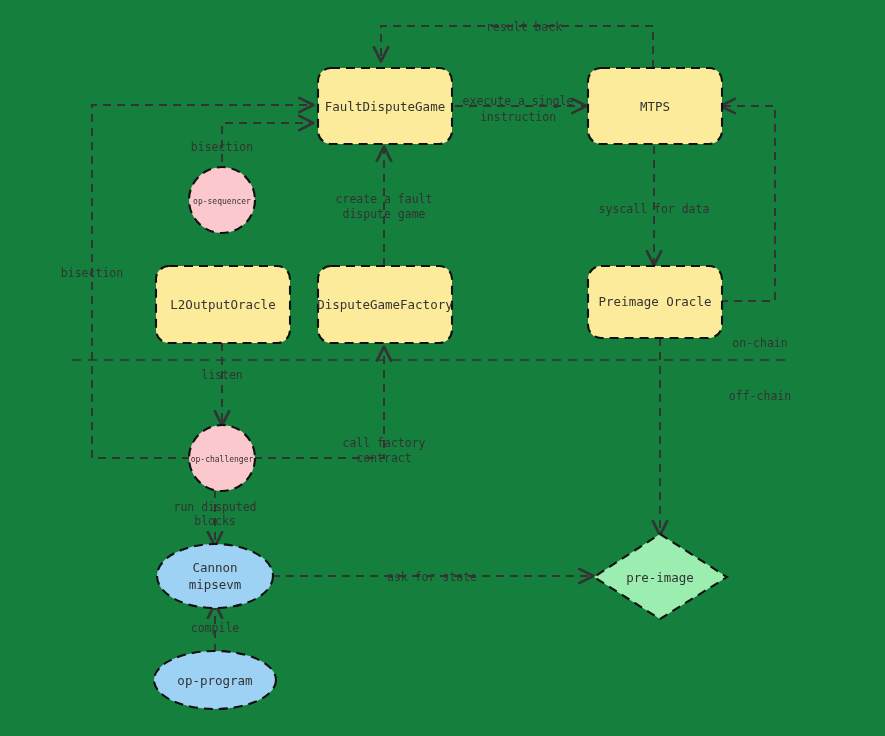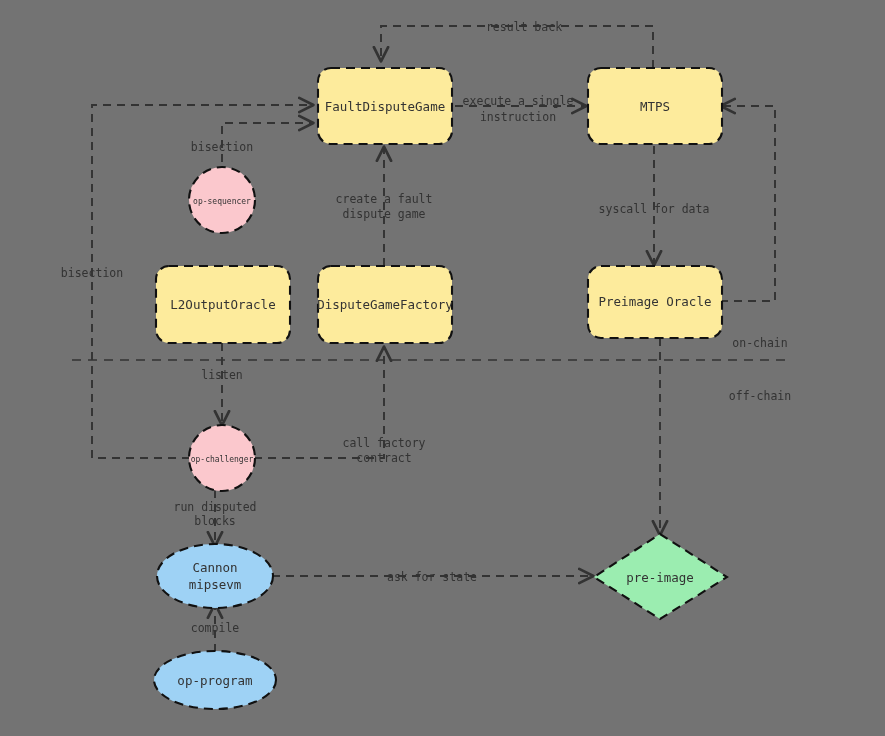--- a/index.html
+++ b/index.html
@@ -1,17 +1,17 @@
 <!DOCTYPE html>
 <html><head>
 <meta charset="utf-8">
 <style>
   html,body{margin:0;padding:0;background:#ffffff;}
   body{width:885px;height:736px;font-family:"DejaVu Sans Mono",monospace;}
-  #stage{position:relative;width:885px;height:736px;overflow:hidden;background:#737373;}
+  #stage{position:relative;width:885px;height:736px;overflow:hidden;background:#15803d;}
   svg{display:block;}
   .nodelabel{font-family:"DejaVu Sans Mono",monospace;fill:#333333;text-anchor:middle;dominant-baseline:middle;}
   .nl-14{font-size:12.5px;}
   .nl-9{font-size:8px;}
   .edgelabel{font-family:"DejaVu Sans Mono",monospace;font-size:11.5px;fill:#333333;text-anchor:middle;dominant-baseline:middle;}
   .zonelabel{font-family:"DejaVu Sans Mono",monospace;font-size:11.5px;fill:#333333;text-anchor:middle;dominant-baseline:middle;}
   .shape{stroke:#111111;stroke-width:2.1;stroke-dasharray:9 6;stroke-linecap:butt;}
   .edge{fill:none;stroke:#333333;stroke-width:1.9;stroke-dasharray:8 6;}
   .divider{fill:none;stroke:#333333;stroke-width:1.7;stroke-dasharray:9 7;}
 </style>

